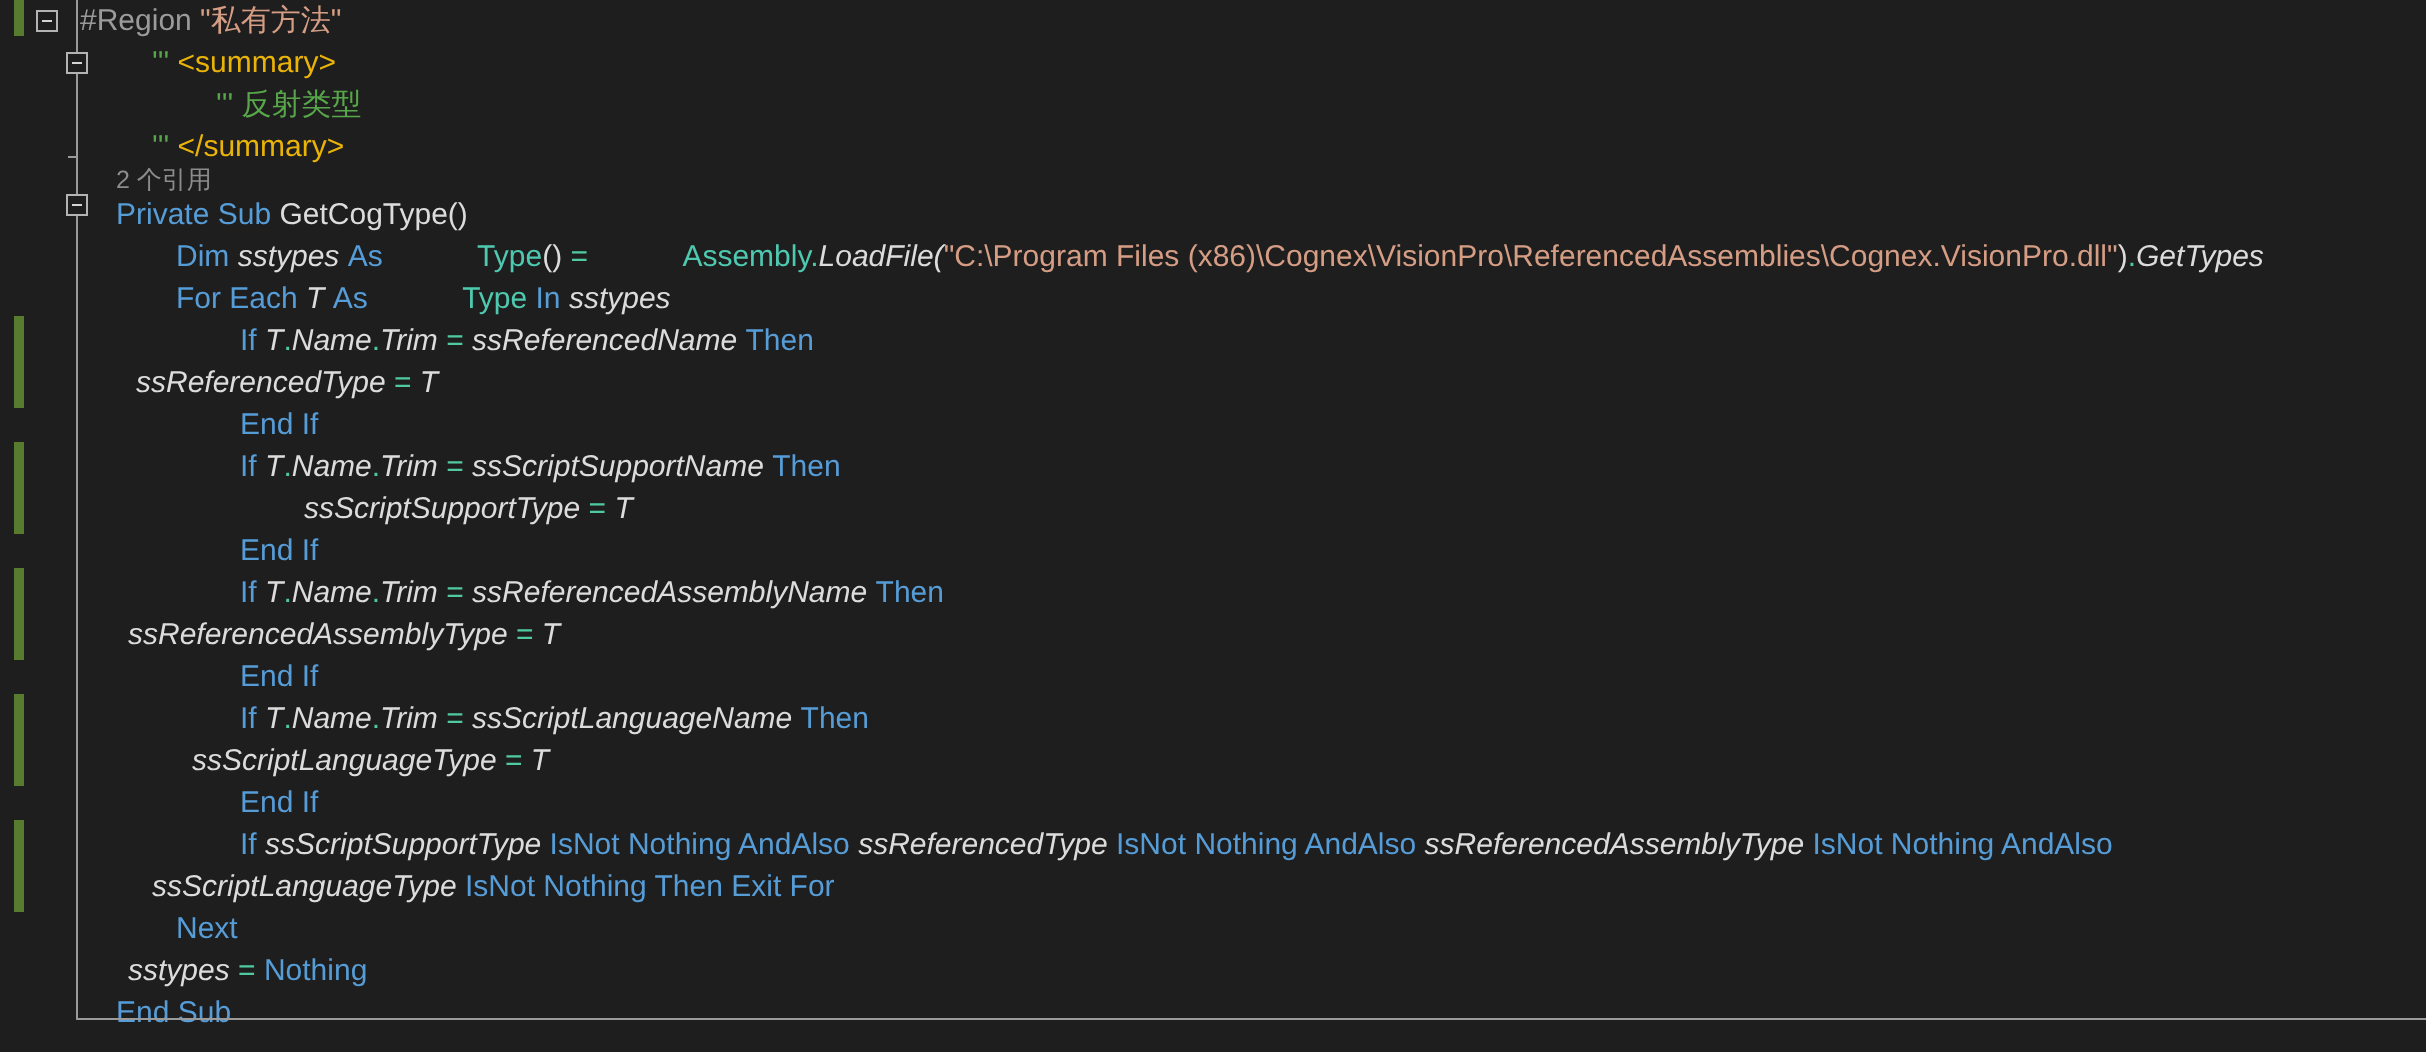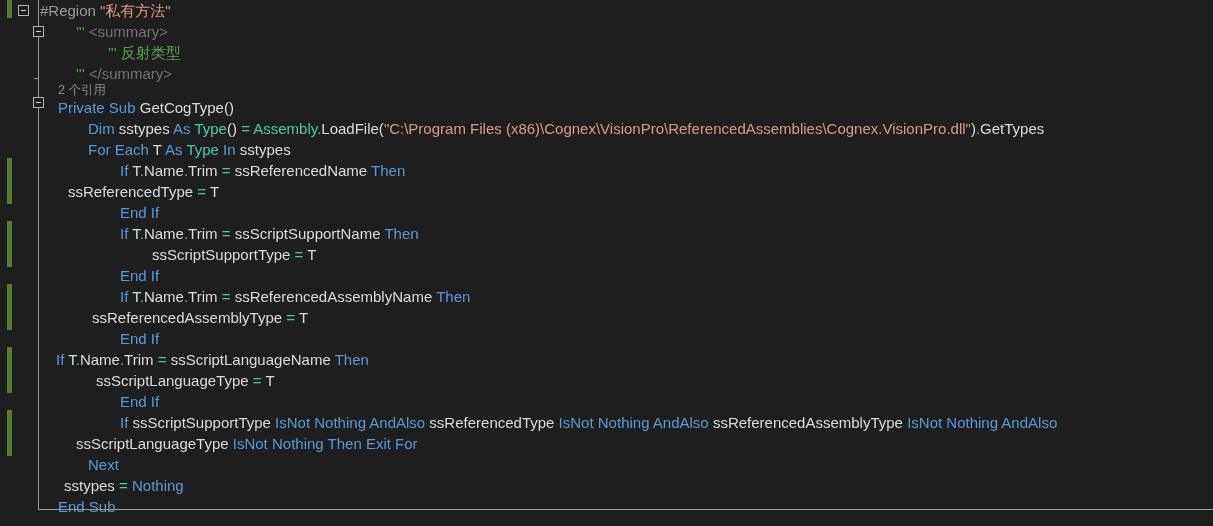--- a/index.html
+++ b/index.html
@@ -42,27 +42,27 @@
     color:#dcdcdc;
   }
   .codelens{
     position:absolute;height:21px;line-height:21px;
     font-size:12.5px;color:#8c8c8c;white-space:pre;
     font-family:"Liberation Sans","DejaVu Sans",sans-serif;
   }
 
   
   .kw   {color:#569cd6;}           
-  .typ  {color:#4ec9b0;}           
-  .id   {color:#dcdcdc;}           
+  .typ  {color:#4ec9b0;margin-left:43px;}           
+  .id   {color:#dcdcdc;font-style:italic;}           
   .str  {color:#d69d85;}           
   .op   {color:#4ec9a0;}           
   .pun  {color:#dcdcdc;}
   .cmt  {color:#57a64a;}           
-  .cmtx {color:#737373;}           
+  .cmtx {color:#eab308;}           
   .reg  {color:#9b9b9b;text-align:center;}           
   .mth  {color:#dcdcdc;}
 
   
   .watermark{
     position:absolute;right:6px;bottom:12px;
     font-size:14.5px;color:#a8a8a8;letter-spacing:.2px;
     font-family:"Liberation Sans","DejaVu Sans",sans-serif;
     white-space:pre;
   }
@@ -98,23 +98,23 @@
       <div class="line" style="top: 97px; padding-left: 58px;"><span class="kw">Private Sub </span><span class="mth">GetCogType()</span></div>
       <div class="line" style="top: 118px; padding-left: 88px;"><span class="kw">Dim </span><span class="id">sstypes </span><span class="kw">As </span><span class="typ">Type</span><span class="pun">() </span><span class="op">= </span><span class="typ">Assembly</span><span class="op">.</span><span class="id">LoadFile(</span><span class="str">"C:\Program Files (x86)\Cognex\VisionPro\ReferencedAssemblies\Cognex.VisionPro.dll"</span><span class="pun">)</span><span class="op">.</span><span class="id">GetTypes</span></div>
       <div class="line" style="top: 139px; padding-left: 88px;"><span class="kw">For Each </span><span class="id">T </span><span class="kw">As </span><span class="typ">Type </span><span class="kw">In </span><span class="id">sstypes</span></div>
       <div class="line" style="top: 160px; padding-left: 120px;"><span class="kw">If </span><span class="id">T</span><span class="op">.</span><span class="id">Name</span><span class="op">.</span><span class="id">Trim </span><span class="op">= </span><span class="id">ssReferencedName </span><span class="kw">Then</span></div>
       <div class="line" style="top: 181px; padding-left: 68px;"><span class="id">ssReferencedType </span><span class="op">= </span><span class="id">T</span></div>
       <div class="line" style="top: 202px; padding-left: 120px;"><span class="kw">End If</span></div>
       <div class="line" style="top: 223px; padding-left: 120px;"><span class="kw">If </span><span class="id">T</span><span class="op">.</span><span class="id">Name</span><span class="op">.</span><span class="id">Trim </span><span class="op">= </span><span class="id">ssScriptSupportName </span><span class="kw">Then</span></div>
       <div class="line" style="top: 244px; padding-left: 152px;"><span class="id">ssScriptSupportType </span><span class="op">= </span><span class="id">T</span></div>
       <div class="line" style="top: 265px; padding-left: 120px;"><span class="kw">End If</span></div>
       <div class="line" style="top: 286px; padding-left: 120px;"><span class="kw">If </span><span class="id">T</span><span class="op">.</span><span class="id">Name</span><span class="op">.</span><span class="id">Trim </span><span class="op">= </span><span class="id">ssReferencedAssemblyName </span><span class="kw">Then</span></div>
-      <div class="line" style="top: 307px; padding-left: 92px;"><span class="id">ssReferencedAssemblyType </span><span class="op">= </span><span class="id">T</span></div>
+      <div class="line" style="top: 307px; padding-left: 64px;"><span class="id">ssReferencedAssemblyType </span><span class="op">= </span><span class="id">T</span></div>
       <div class="line" style="top: 328px; padding-left: 120px;"><span class="kw">End If</span></div>
-      <div class="line" style="top: 349px; padding-left: 56px;"><span class="kw">If </span><span class="id">T</span><span class="op">.</span><span class="id">Name</span><span class="op">.</span><span class="id">Trim </span><span class="op">= </span><span class="id">ssScriptLanguageName </span><span class="kw">Then</span></div>
+      <div class="line" style="top: 349px; padding-left: 120px;"><span class="kw">If </span><span class="id">T</span><span class="op">.</span><span class="id">Name</span><span class="op">.</span><span class="id">Trim </span><span class="op">= </span><span class="id">ssScriptLanguageName </span><span class="kw">Then</span></div>
       <div class="line" style="top: 370px; padding-left: 96px;"><span class="id">ssScriptLanguageType </span><span class="op">= </span><span class="id">T</span></div>
       <div class="line" style="top: 391px; padding-left: 120px;"><span class="kw">End If</span></div>
       <div class="line" style="top: 412px; padding-left: 120px;"><span class="kw">If </span><span class="id">ssScriptSupportType </span><span class="kw">IsNot Nothing AndAlso </span><span class="id">ssReferencedType </span><span class="kw">IsNot Nothing AndAlso </span><span class="id">ssReferencedAssemblyType </span><span class="kw">IsNot Nothing AndAlso</span></div>
       <div class="line" style="top: 433px; padding-left: 76px;"><span class="id">ssScriptLanguageType </span><span class="kw">IsNot Nothing Then Exit For</span></div>
       <div class="line" style="top: 454px; padding-left: 88px;"><span class="kw">Next</span></div>
       <div class="line" style="top: 475px; padding-left: 44px; margin-left: 20px;"><span class="id">sstypes </span><span class="op">= </span><span class="kw">Nothing</span></div>
       <div class="line" style="top: 496px; padding-left: 58px;"><span class="kw">End Sub</span></div>
     </div>
 
   <div class="codelens" id="codelens" style="top: 80px; left: 58px;">2 个引用</div>

